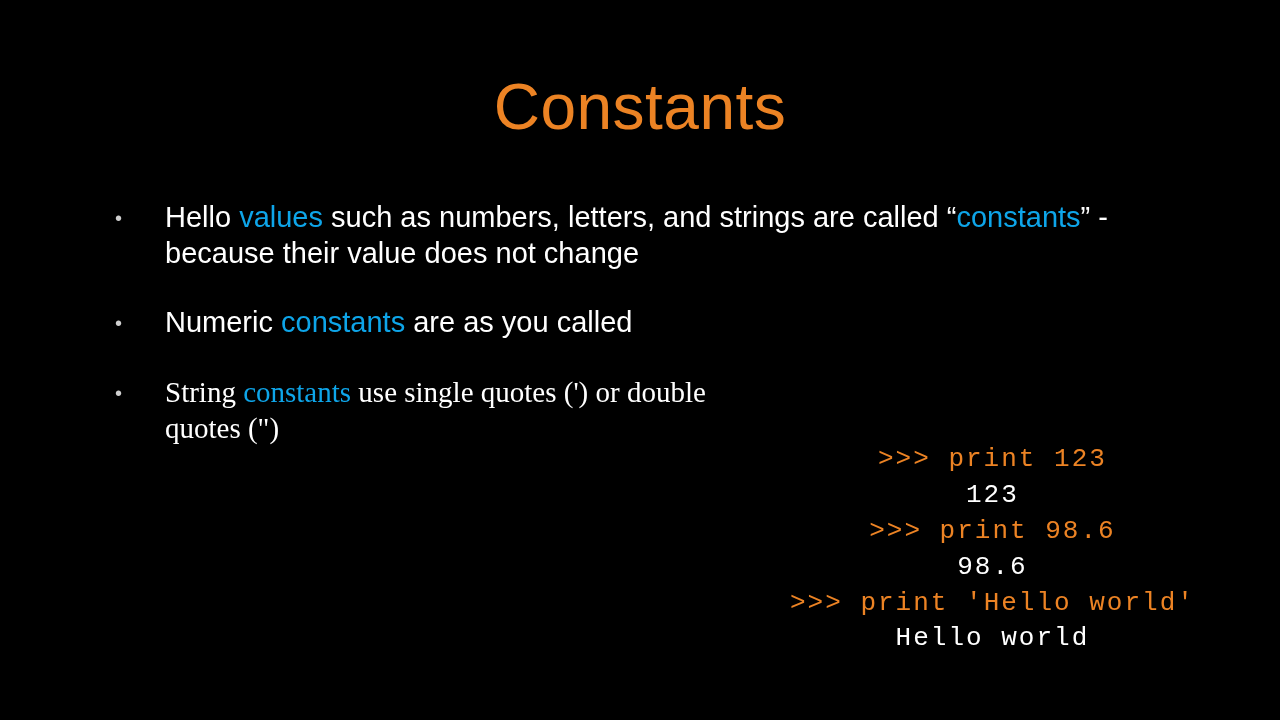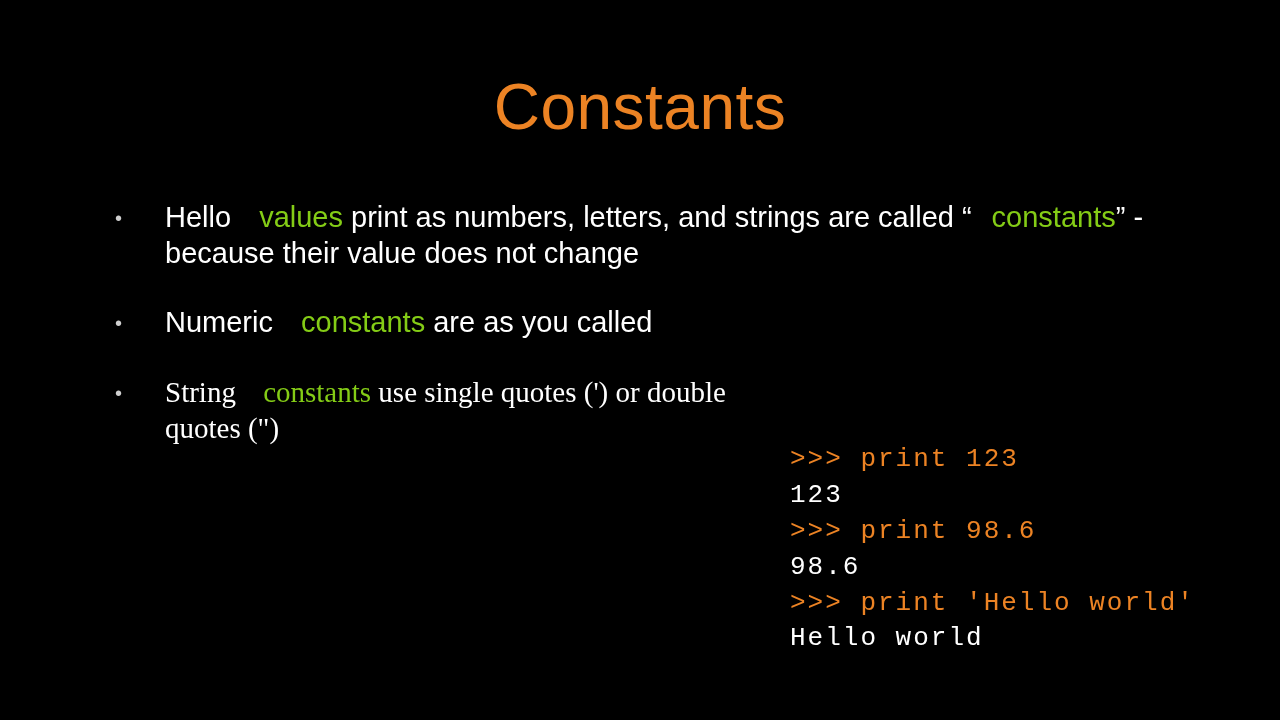--- a/index.html
+++ b/index.html
@@ -44,53 +44,53 @@
     width: 50px;
     flex-shrink: 0;
     text-align: left;
   }
   .bullet-text {
     font-size: 29px;
     line-height: 1.25;
     color: #fff;
   }
   .bullet-text .hl {
-    color: #84cc16;
-    margin-left: 20px;
+    color: #0ea5e9;
   }
   .narrow {
     max-width: 570px;
     font-family: Liberation Serif, serif;
   }
   .code-block {
     position: absolute;
     left: 790px;
     top: 442px;
     font-family: "Courier New", Courier, monospace;
     font-size: 26px;
     line-height: 1.38;
     letter-spacing: 2px;
     white-space: pre;
+    text-align: center;
   }
   .code-block .prompt { color: #ec8324; }
   .code-block .out { color: #fff; }
 </style>
 </head>
 <body>
 
 <div class="slide">
 
   <div class="title">Constants</div>
 
   <div class="bullets">
 
     <div class="bullet-row">
       <div class="bullet-dot">•</div>
       <div class="bullet-text">
-        <span>Hello </span><span class="hl">values</span><span> print as numbers, letters, and strings are called “</span><span class="hl">constants</span><span>” - because their value does not change</span>
+        <span>Hello </span><span class="hl">values</span><span> such as numbers, letters, and strings are called “</span><span class="hl">constants</span><span>” - because their value does not change</span>
       </div>
     </div>
 
     <div class="bullet-row">
       <div class="bullet-dot">•</div>
       <div class="bullet-text">
         <span>Numeric </span><span class="hl">constants</span><span> are as you called</span>
       </div>
     </div>
 

